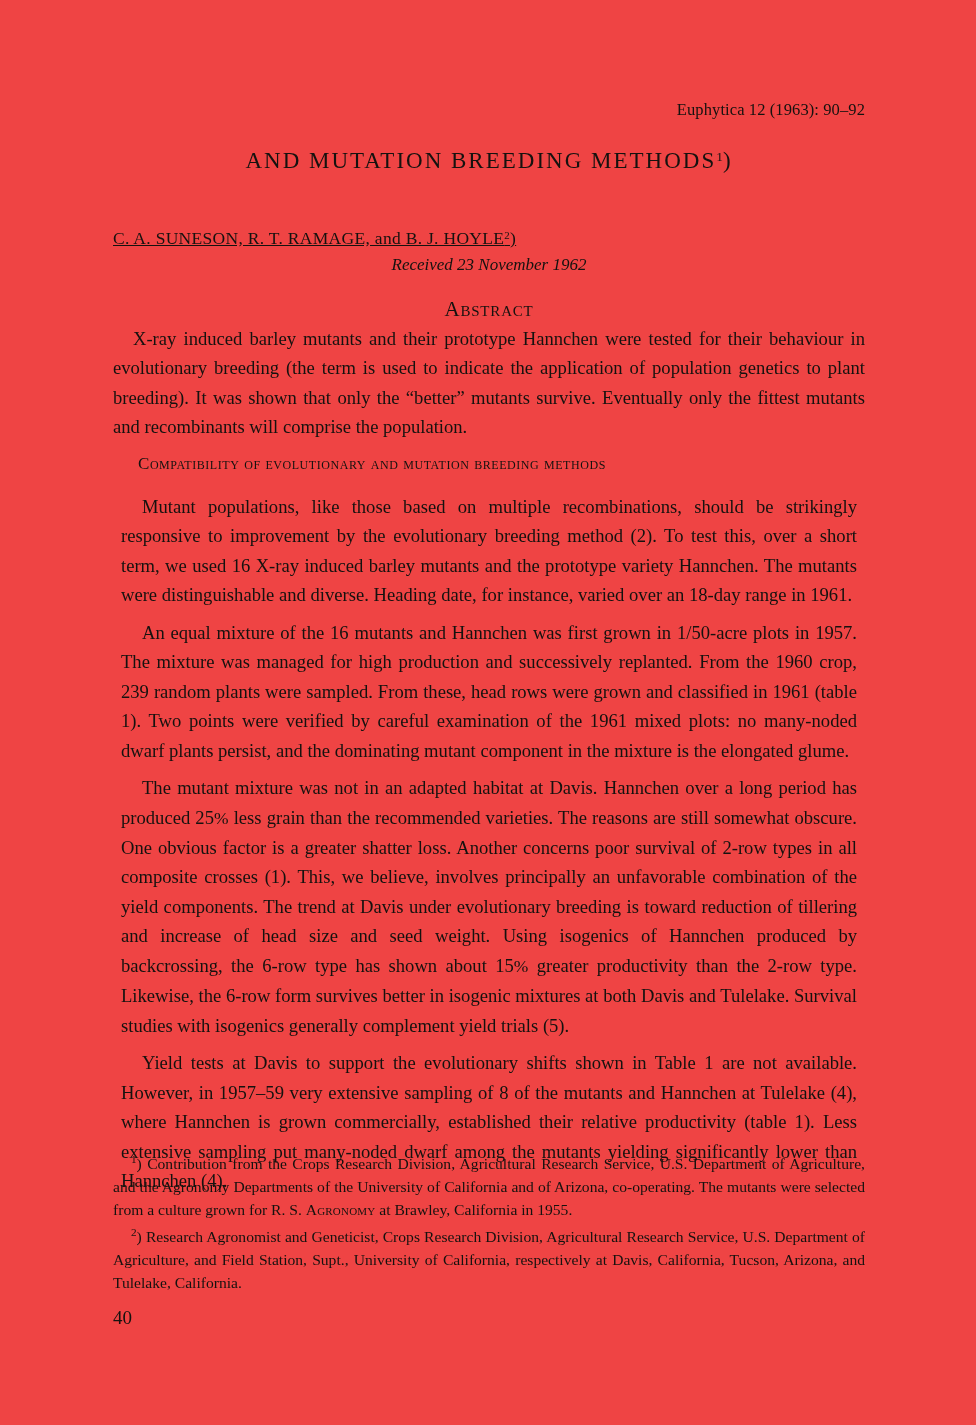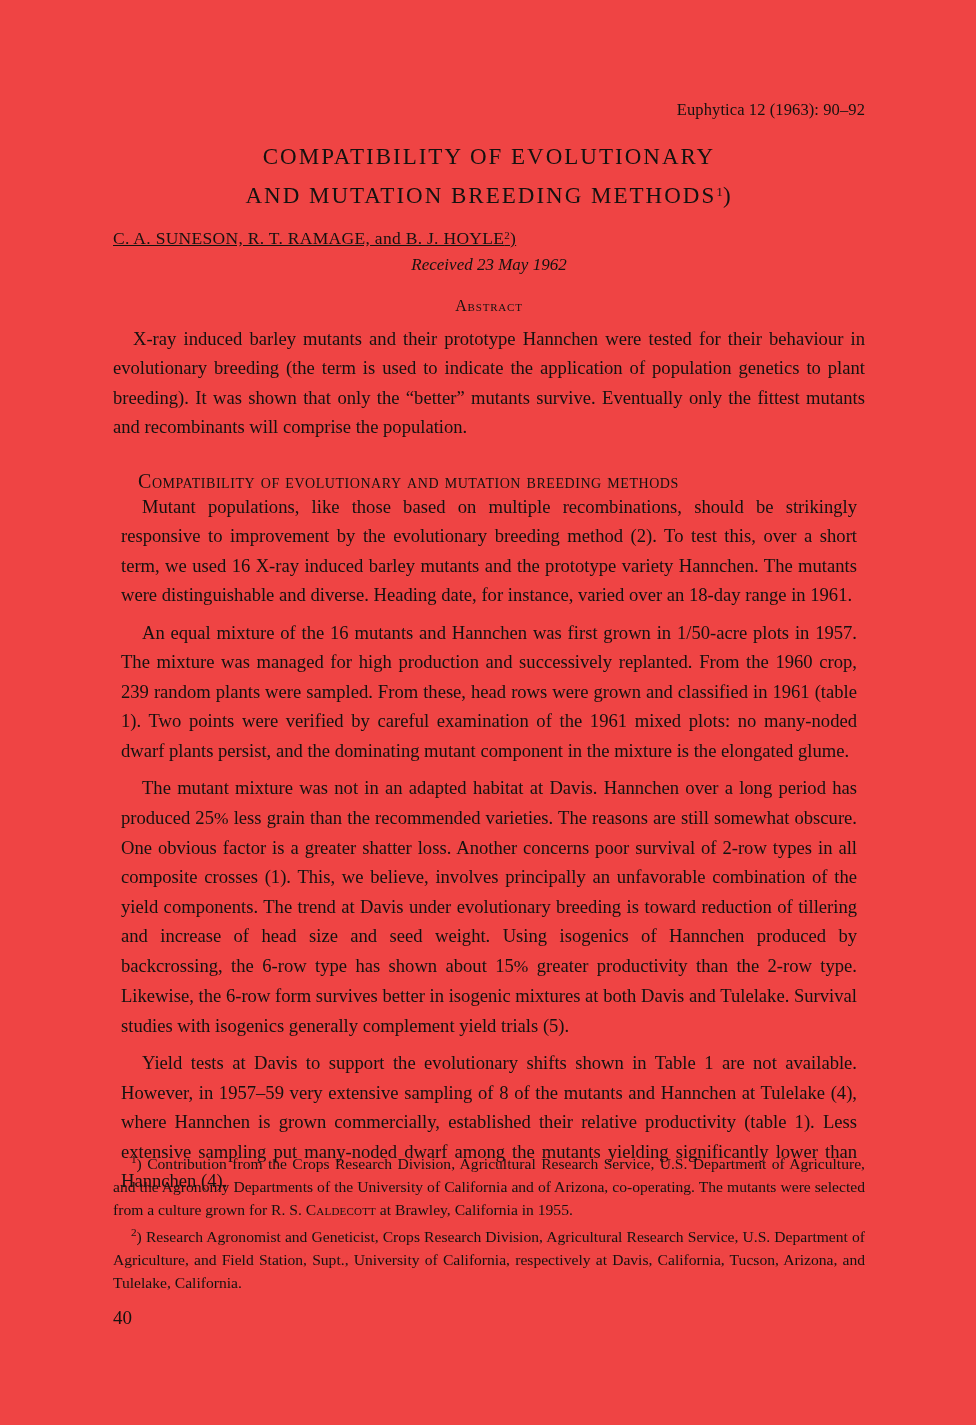--- a/index.html
+++ b/index.html
@@ -82,43 +82,43 @@
     font-style: italic;
   }
 
   
   .abstract-head {
     position: absolute;
     top: 297px;
     left: 0;
     width: 752px;
     text-align: center;
-    font-size: 16px;
+    font-size: 21px;
     font-variant: small-caps;
     letter-spacing: 0.8px;
   }
   .abstract-body {
     position: absolute;
     top: 324px;
     left: 0;
     width: 752px;
     font-size: 18.6px;
     line-height: 29.3px;
     text-align: justify;
     text-indent: 20px;
     hyphens: manual;
   }
 
   
   .section-head {
     position: absolute;
-    top: 470px;
+    top: 454px;
     left: 25px;
     width: 727px;
-    font-size: 20px;
+    font-size: 17px;
     font-variant: small-caps;
     letter-spacing: 0.55px;
   }
 
   
   .body-text {
     position: absolute;
     top: 484px;
     left: 0;
     width: 752px;
@@ -167,46 +167,45 @@
 </style>
 </head>
 <body>
 
 <div class="page">
   <div class="content">
 
     <div class="journal-line">Euphytica 12 (1963): 90–92</div>
 
     <div class="title-block">
-      <div class="title-line">COMPATIBILITY OF EVOLUTIONARY</div>
       <div class="title-line">
         <span>AND MUTATION BREEDING METHODS</span><sup>1</sup><span>)</span>
       </div>
     </div>
 
     <div class="authors">
       <span>C. A. SUNESON, R. T. RAMAGE, and B. J. HOYLE</span><sup>2</sup><span>)</span>
     </div>
 
-    <div class="received">Received 23 May 1962</div>
+    <div class="received">Received 23 November 1962</div>
 
     <div class="abstract-head">Abstract</div>
 
     <div class="abstract-body">X-ray induced barley mutants and their prototype Hannchen were tested for their behaviour in evolutionary breeding (the term is used to indicate the application of population genetics to plant breeding). It was shown that only the “better” mutants survive. Eventually only the fittest mutants and recombinants will comprise the population.</div>
 
     <div class="section-head">Compatibility of evolutionary and mutation breeding methods</div>
 
     <div class="body-text">
       <p>Mutant populations, like those based on multiple recombinations, should be strikingly responsive to improvement by the evolutionary breeding method (2). To test this, over a short term, we used 16 X-ray induced barley mutants and the prototype variety Hannchen. The mutants were distinguishable and diverse. Heading date, for instance, varied over an 18-day range in 1961.</p>
       <p>An equal mixture of the 16 mutants and Hannchen was first grown in 1/50-acre plots in 1957. The mixture was managed for high production and successively replanted. From the 1960 crop, 239 random plants were sampled. From these, head rows were grown and classified in 1961 (table 1). Two points were verified by careful examination of the 1961 mixed plots: no many-noded dwarf plants persist, and the dominating mutant component in the mixture is the elongated glume.</p>
       <p><span>The mutant mixture was not in an adapted habitat at Davis. Hannchen over a long period has produced 25</span><span class="pct">%</span><span> less grain than the recommended varieties. The reasons are still somewhat obscure. One obvious factor is a greater shatter loss. Another concerns poor survival of 2-row types in all composite crosses (1). This, we believe, involves principally an unfavorable combination of the yield components. The trend at Davis under evolutionary breeding is toward reduction of tillering and increase of head size and seed weight. Using isogenics of Hannchen produced by backcrossing, the 6-row type has shown about 15</span><span class="pct">%</span><span> greater productivity than the 2-row type. Likewise, the 6-row form survives better in isogenic mixtures at both Davis and Tulelake. Survival studies with isogenics generally complement yield trials (5).</span></p>
       <p>Yield tests at Davis to support the evolutionary shifts shown in Table 1 are not available. However, in 1957–59 very extensive sampling of 8 of the mutants and Hannchen at Tulelake (4), where Hannchen is grown commercially, established their relative productivity (table 1). Less extensive sampling put many-noded dwarf among the mutants yielding significantly lower than Hannchen (4).</p>
     </div>
 
     <div class="footnotes">
-      <p><sup>1</sup><span>)</span><span> Contribution from the Crops Research Division, Agricultural Research Service, U.S. Department of Agriculture, and the Agronomy Departments of the University of California and of Arizona, co-operating. The mutants were selected from a culture grown for R. S. </span><span class="smallcaps">Caldecott</span><span> at Brawley, California in 1955.</span></p>
+      <p><sup>1</sup><span>)</span><span> Contribution from the Crops Research Division, Agricultural Research Service, U.S. Department of Agriculture, and the Agronomy Departments of the University of California and of Arizona, co-operating. The mutants were selected from a culture grown for R. S. </span><span class="smallcaps">Agronomy</span><span> at Brawley, California in 1955.</span></p>
       <p><sup>2</sup><span>)</span><span> Research Agronomist and Geneticist, Crops Research Division, Agricultural Research Service, U.S. Department of Agriculture, and Field Station, Supt., University of California, respectively at Davis, California, Tucson, Arizona, and Tulelake, California.</span></p>
     </div>
 
     <div class="folio">40</div>
 
   </div>
 </div>
 
 </body></html>

